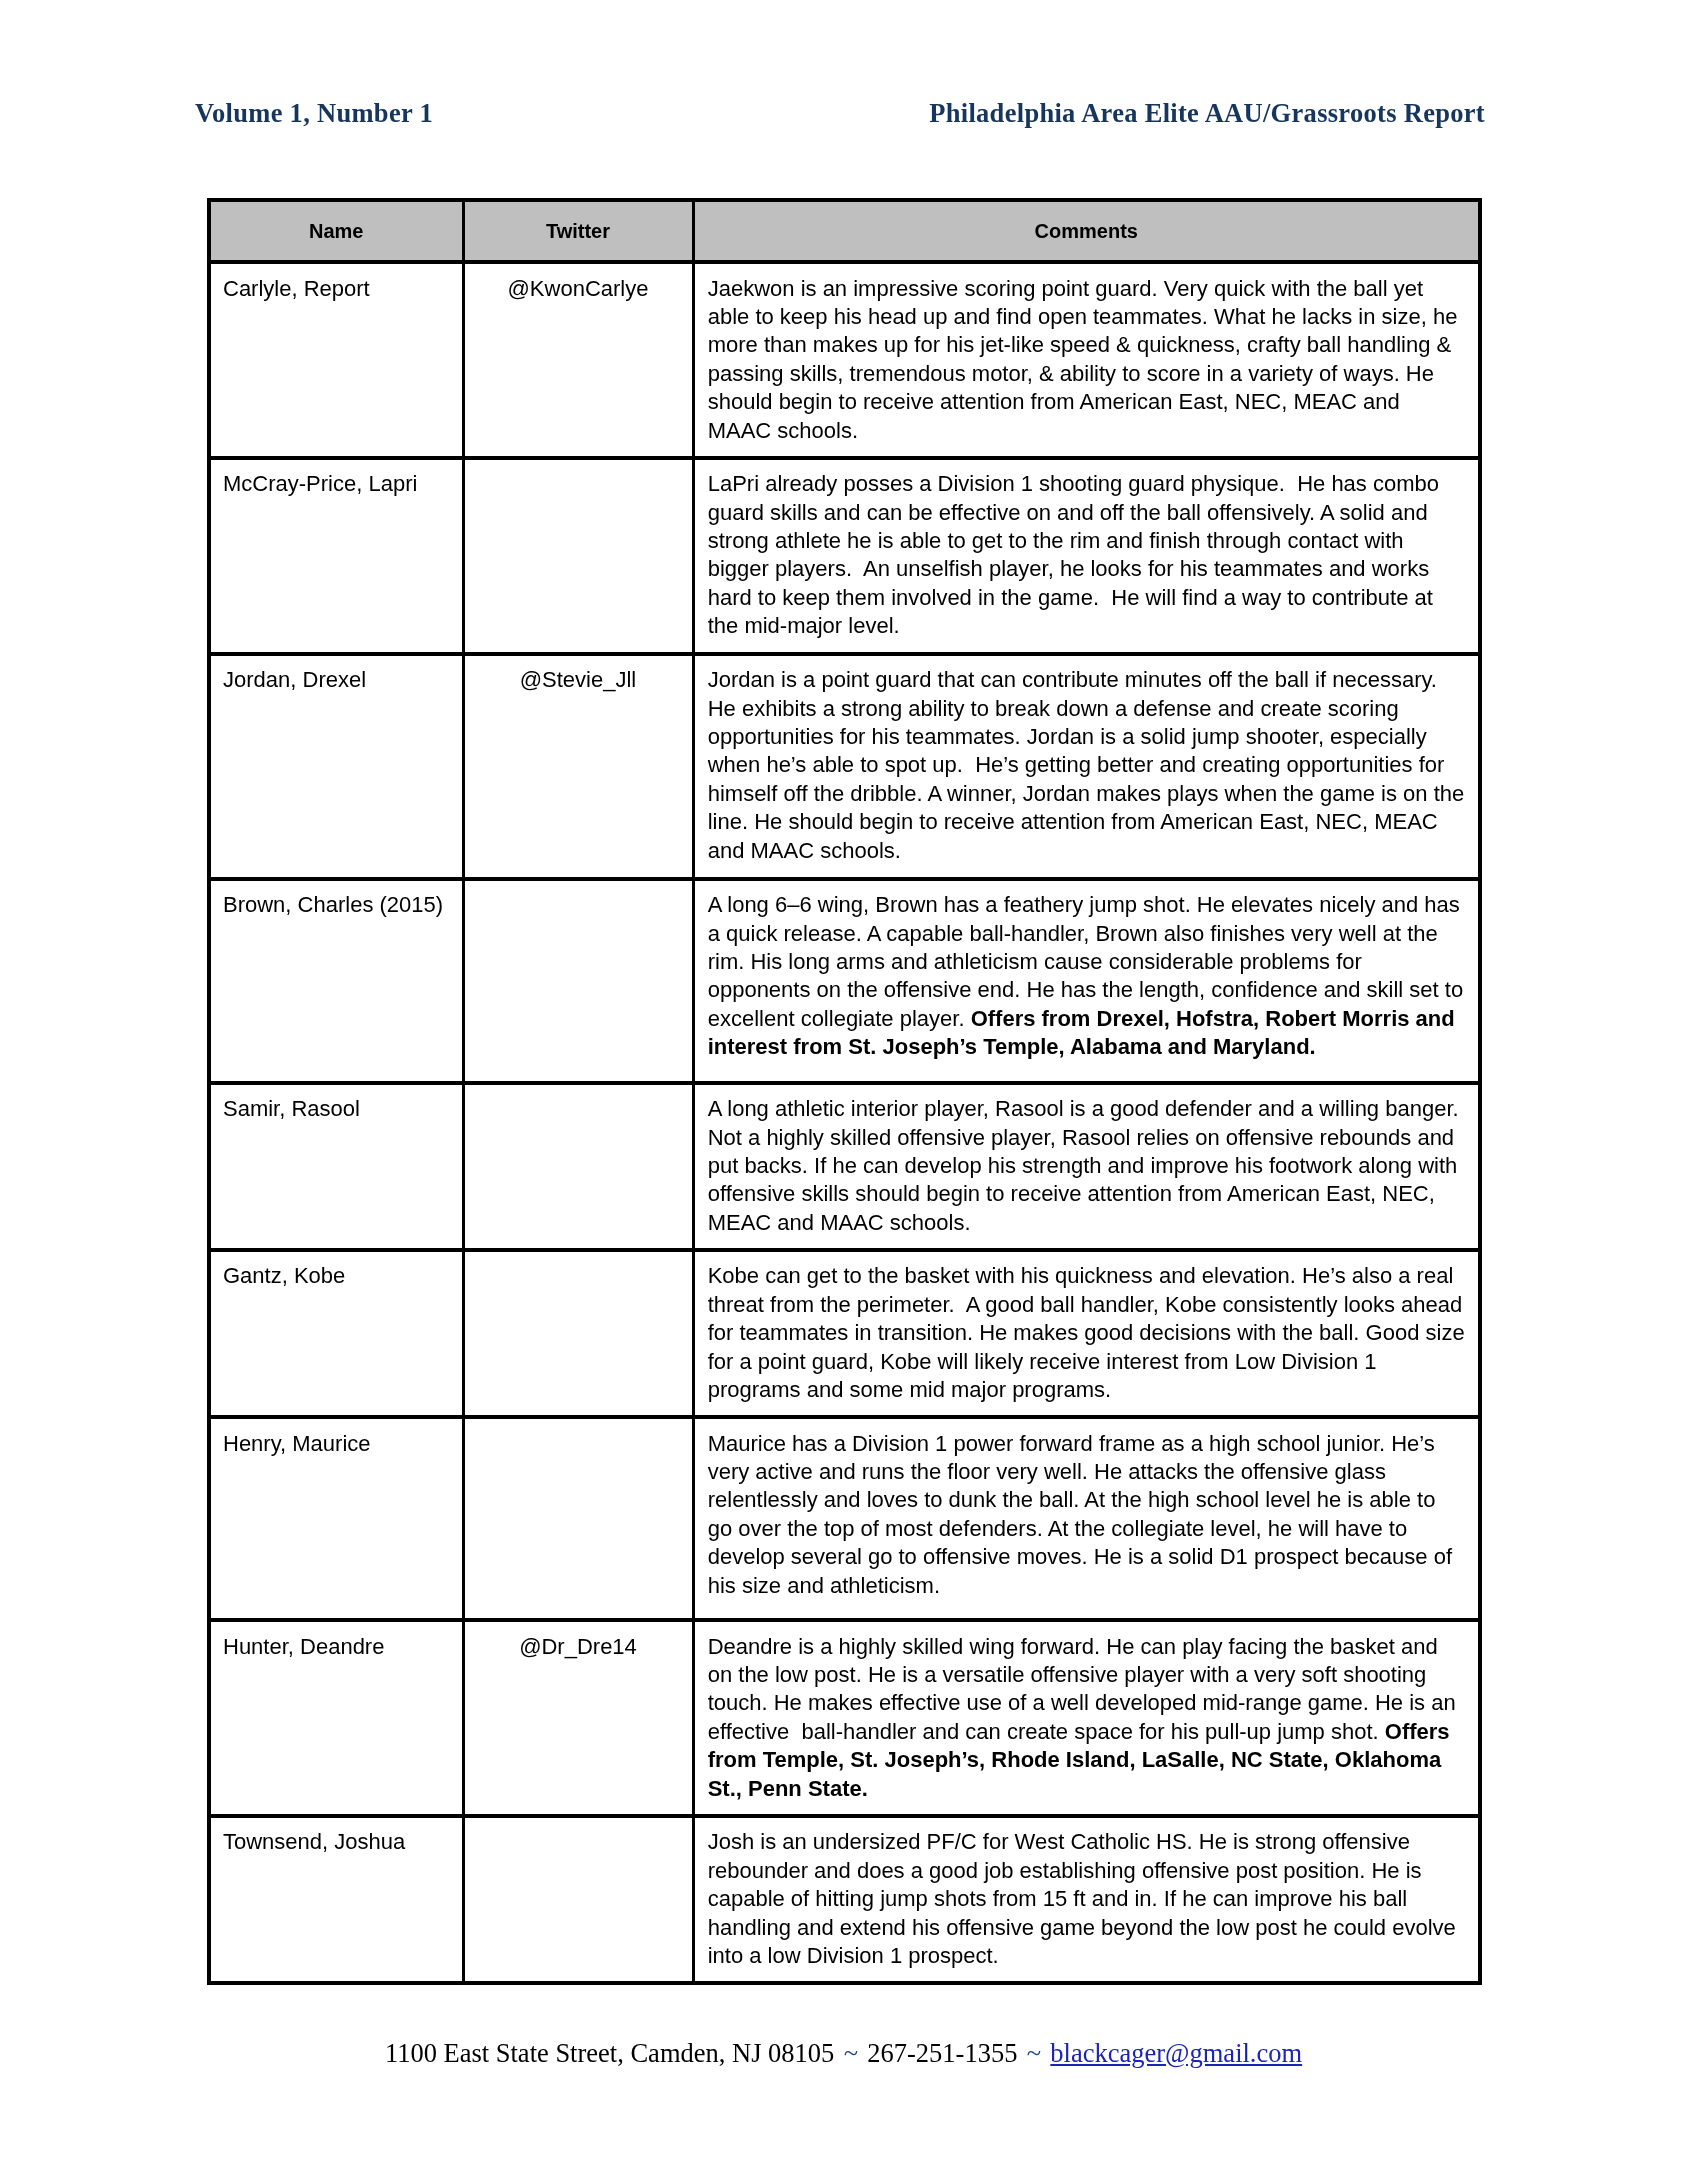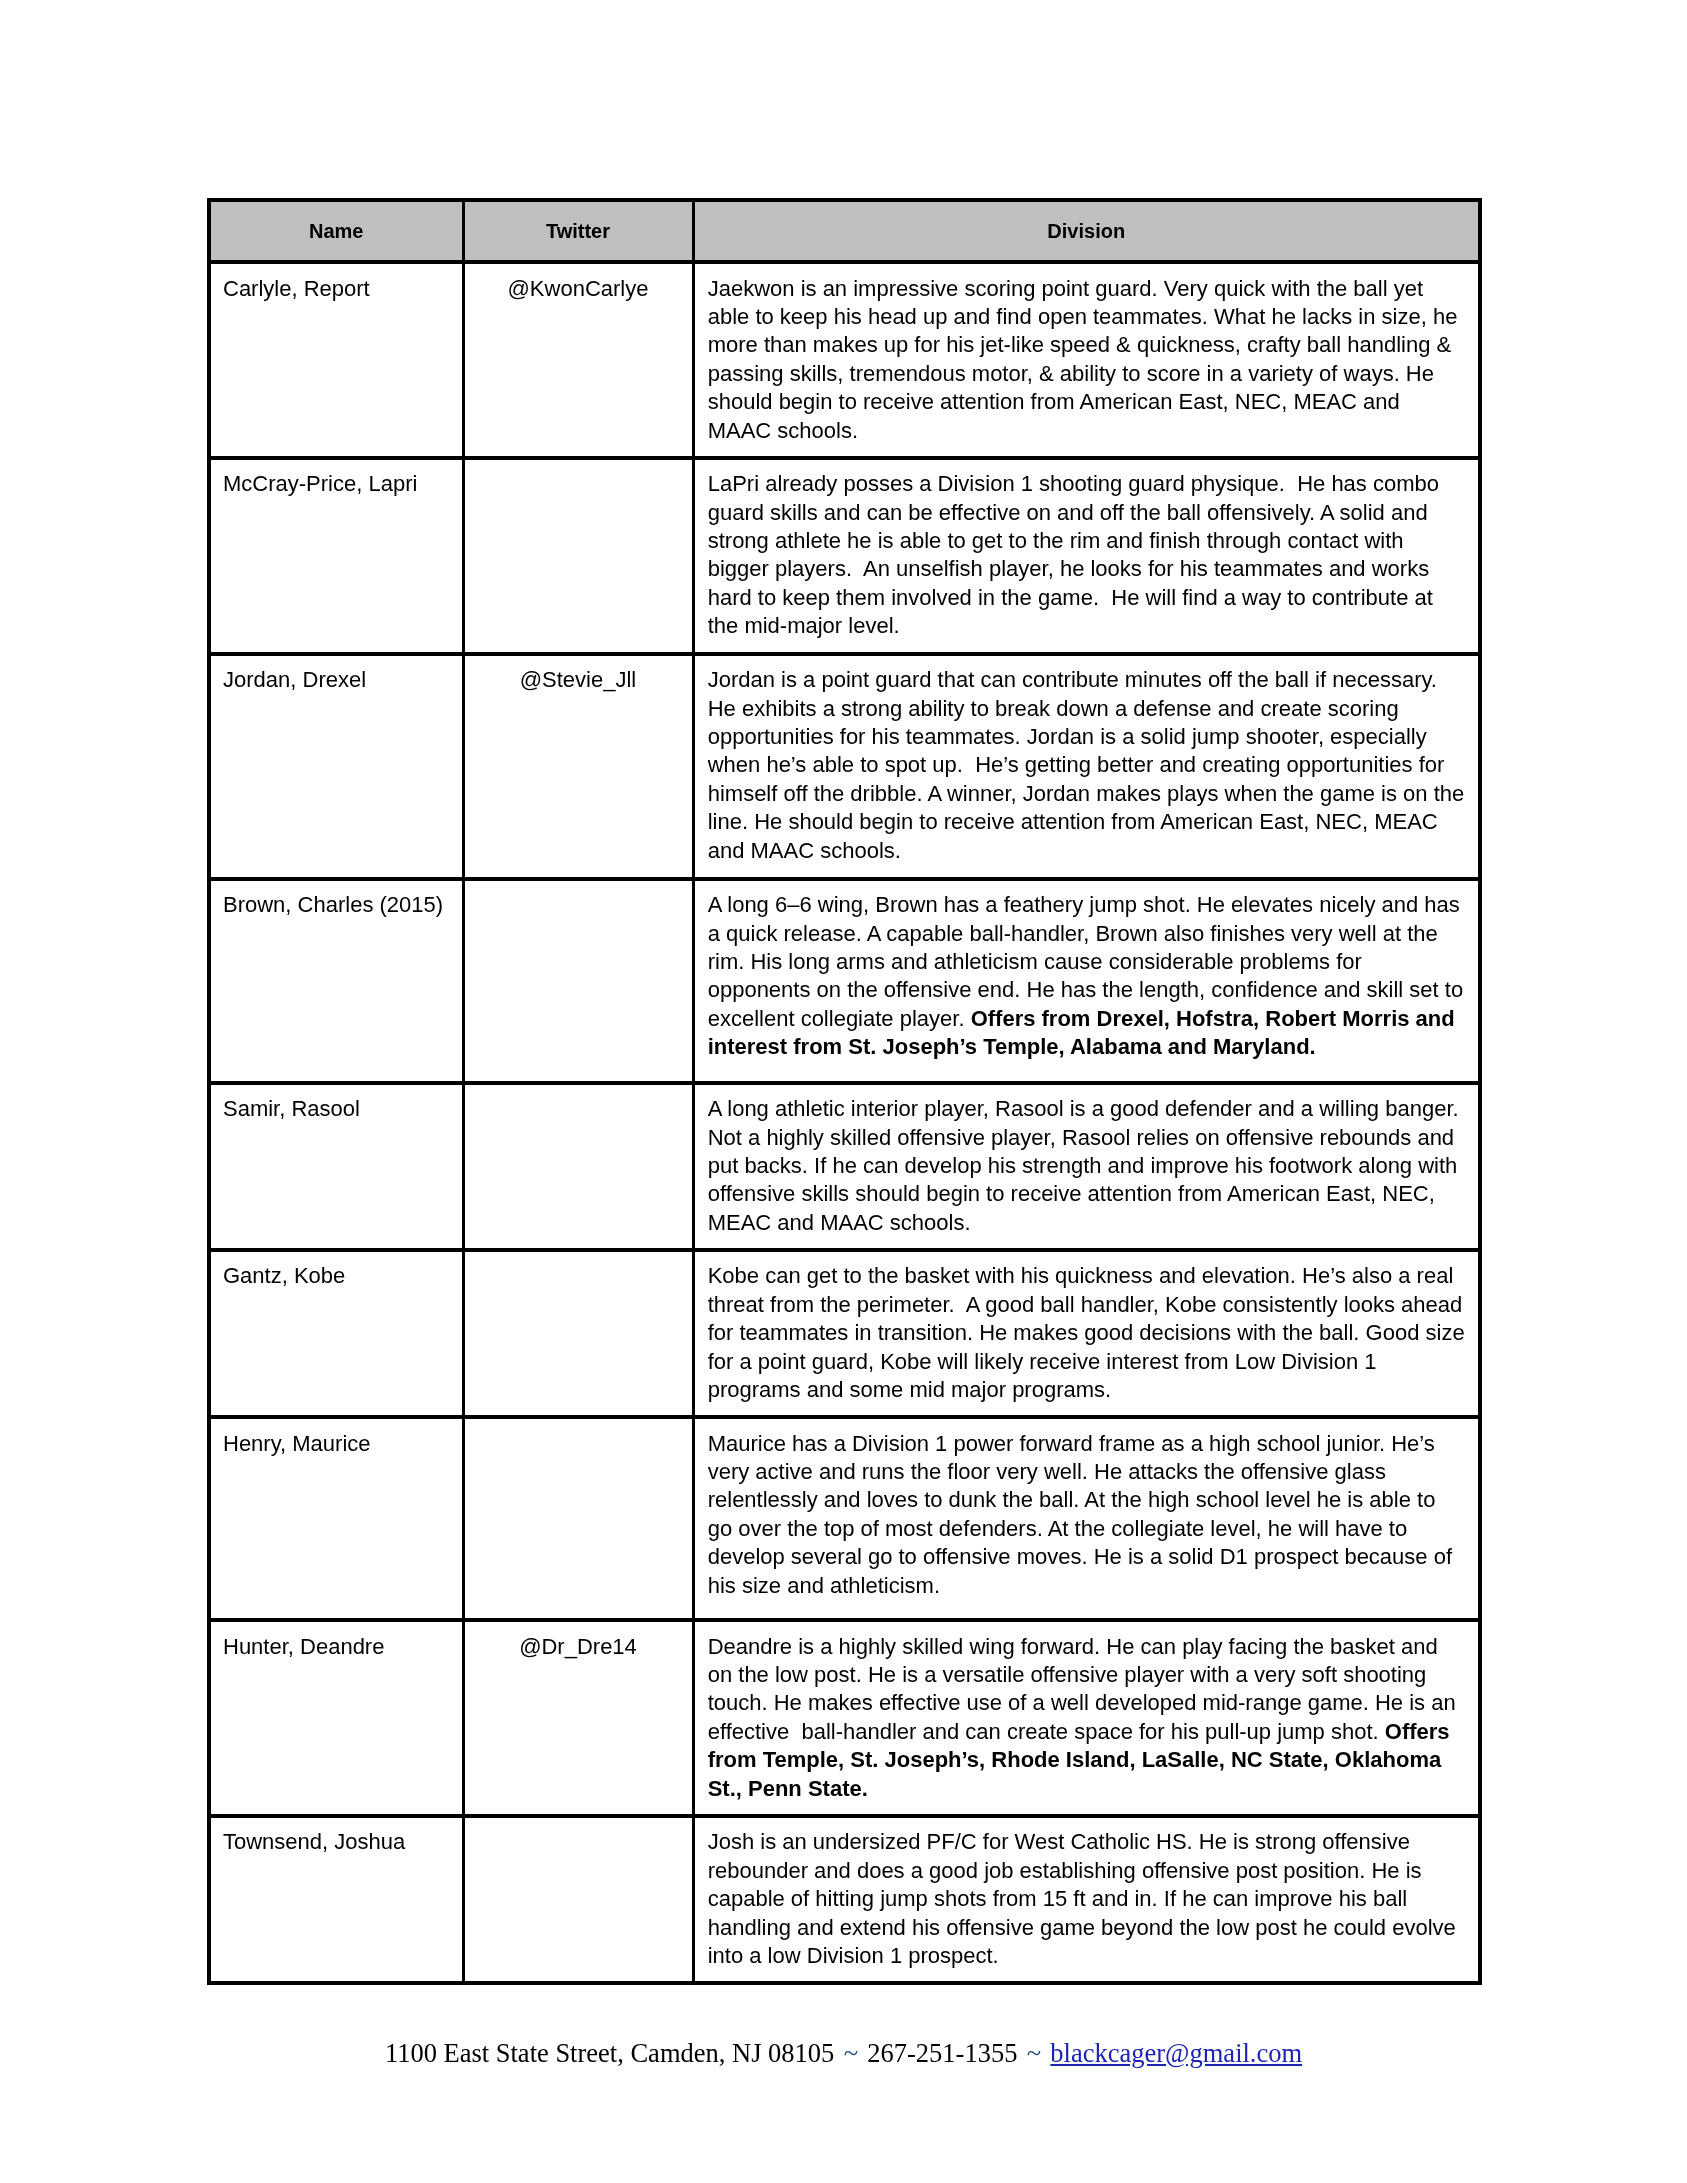--- a/index.html
+++ b/index.html
@@ -50,32 +50,36 @@
     font-family:"Liberation Serif",serif;font-size:26.5px;color:#000;
   }
   .page-footer .sep{color:#1F497D;margin:0 9.3px;}
   .page-footer .email{color:#1C24B4;text-decoration:underline;}
 </style>
 </head>
 <body>
 
 <div class="page">
 
+  <header class="page-header">
+    <span>Volume 1, Number 1</span>
+    <span>Philadelphia Area Elite AAU/Grassroots Report</span>
+  </header>
 
   <table class="players-table">
     <colgroup>
       <col class="c-name">
       <col class="c-twitter">
       <col class="c-comments">
     </colgroup>
     <thead>
       <tr>
         <th>Name</th>
         <th>Twitter</th>
-        <th>Division</th>
+        <th>Comments</th>
       </tr>
     </thead>
     <tbody id="rows">
     <tr class="table-row">
       <td class="name">Carlyle, Report</td>
       <td class="twitter">@KwonCarlye</td>
       <td class="comments"><span class="c-normal">Jaekwon is an impressive scoring point guard. Very quick with the ball yet able to keep his head up and find open teammates. What he lacks in size, he more than makes up for his jet-like speed &amp; quickness, crafty ball handling &amp; passing skills, tremendous motor, &amp; ability to score in a variety of ways. He should begin to receive attention from American East, NEC, MEAC and MAAC schools.</span><span class="c-bold"></span></td>
     </tr>
 
     <tr class="table-row">

